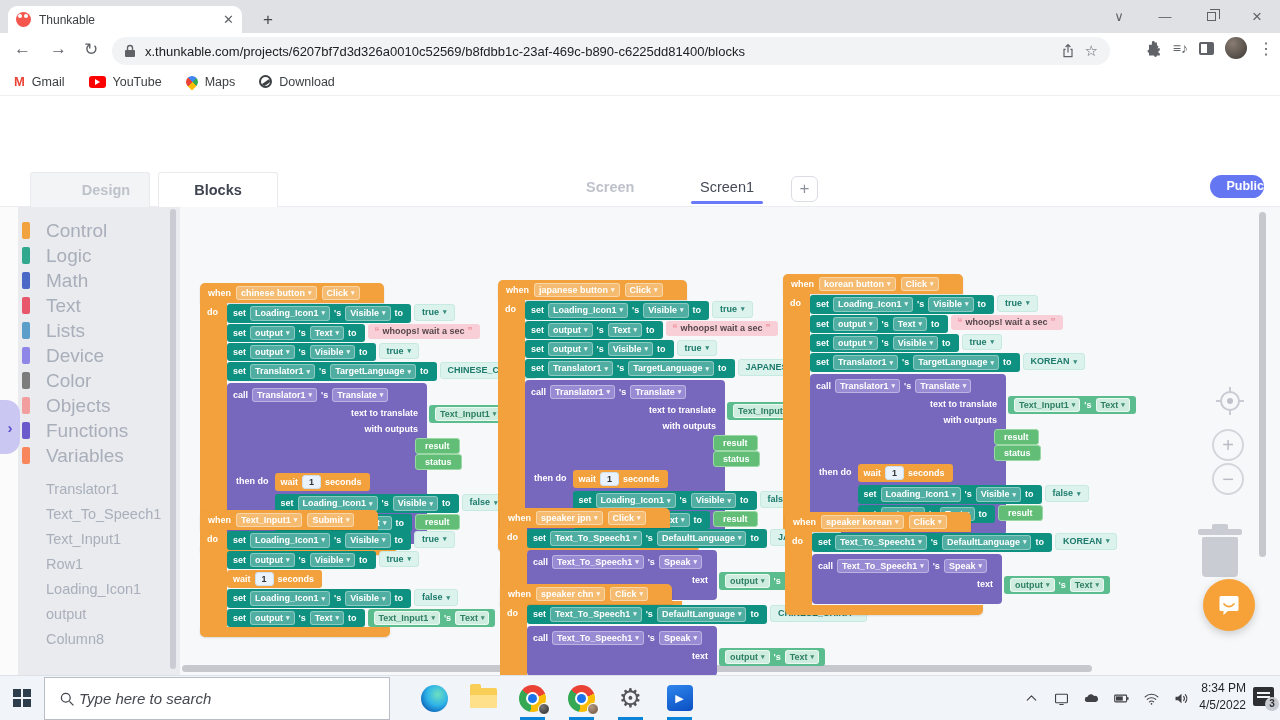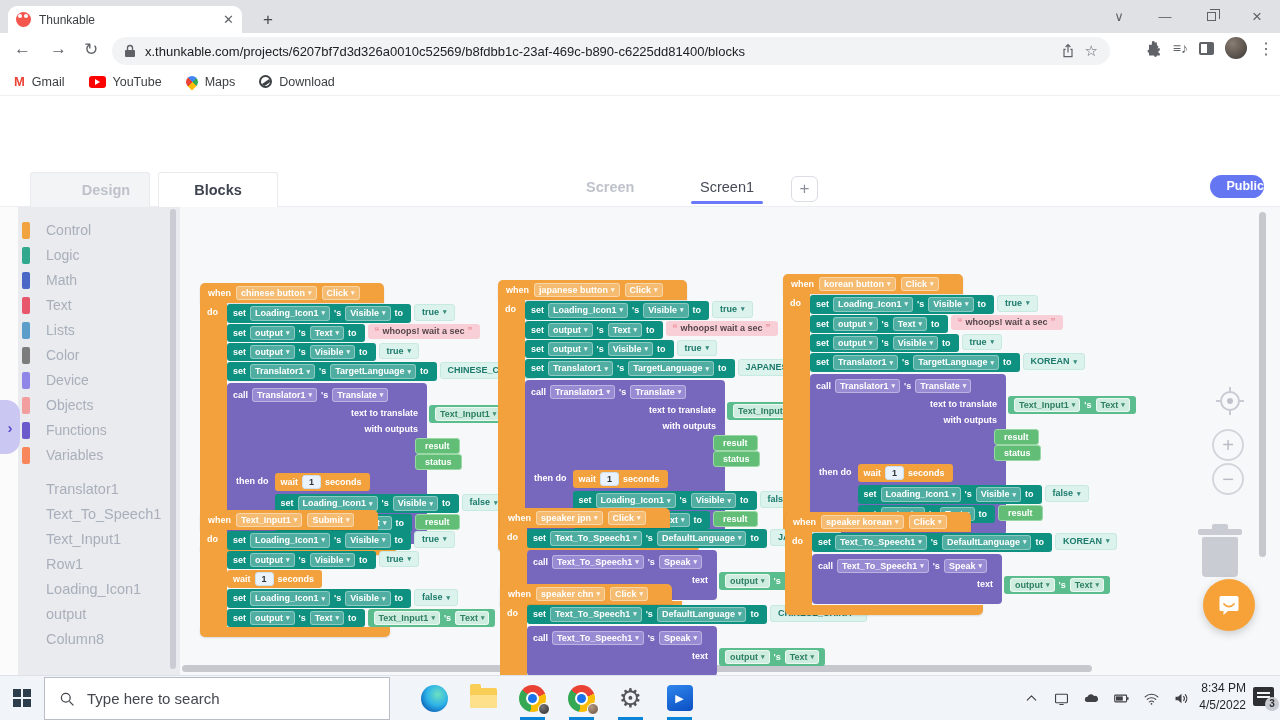--- a/index.html
+++ b/index.html
@@ -58,21 +58,21 @@
   .scrtab { position:absolute; top:9px; font-size:14.5px; font-weight:600; }
   .scrtab.s0 { left:586px; color:#BDC2CB; }
   .scrtab.s1 { left:700px; color:#454B57; font-weight:400; }
   .scrtab.s1::after { content:""; position:absolute; left:-9px; right:-9px; bottom:-9px; height:3px; background:#6979F8; border-radius:2px; }
   .addscreen { position:absolute; left:791px; top:6px; width:27px; height:26px; border:1px solid #DADDE3; border-radius:6px; color:#8A8F99; font-size:17px; text-align:center; line-height:24px; background:#fff; }
   .publicbadge { position:absolute; right:16px; top:5px; width:54px; height:23px; background:#6476F2; color:#fff; border-radius:12px; font-size:12.5px; font-weight:700; text-align:right; line-height:23px; }
 
   
   .main { position:absolute; left:0; top:207px; width:1280px; height:468px; background:#FBFBFC; }
   .sidebar { position:absolute; left:18px; top:0; width:162px; height:468px; background:#E9EBEF; }
-  .cat { position:relative; height:25px; line-height:25px; padding-left:28px; font-size:14px; color:#A9AFBA; white-space:nowrap; }
+  .cat { position:relative; height:25px; line-height:25px; padding-left:28px; font-size:19px; color:#A9AFBA; white-space:nowrap; }
   .cat .chip { position:absolute; left:4px; top:4px; width:8px; height:17px; border-radius:2px; }
   .catlist { padding-top:11px; }
   .complist { padding-top:9px; }
   .comp { height:25px; line-height:25px; padding-left:28px; font-size:14.5px; color:#A9AFBA; white-space:nowrap; }
   .sb-scroll { position:absolute; right:4px; top:2px; width:6px; height:460px; background:#C9CCD2; border-radius:3px; }
   .expander { position:absolute; left:0; top:193px; width:20px; height:54px; background:#CBC7F3; border-radius:0 14px 14px 0; color:#5B51C8; font-size:15px; font-weight:700; display:flex; align-items:center; justify-content:center; }
   .canvas { position:absolute; left:180px; top:0; width:1100px; height:468px; background:#F7F8FA; overflow:hidden; }
   .h-scroll { position:absolute; left:2px; top:458px; width:910px; height:7px; background:#C6C8CD; border-radius:4px; }
   .v-scroll { position:absolute; right:14px; top:5px; width:7px; height:345px; background:#C6C8CD; border-radius:4px; }
   .zoomctl { position:absolute; right:36px; width:32px; height:32px; border:2px solid #D4D6DC; border-radius:50%; background:transparent; color:#B9BCC4; font-size:20px; text-align:center; line-height:28px; font-weight:400; }
@@ -115,21 +115,21 @@
   .outpill { position:absolute; left:100%; margin-left:-12px; top:1px; background:#62BE77; border:1px solid #9AD8A6; padding:2px 9px; border-radius:3px; white-space:nowrap; }
   .thenrow { display:flex; margin-top:4px; }
   .thenlab { padding:3px 6px 0 9px; white-space:nowrap; }
   .thencol { display:flex; flex-direction:column; gap:1px; }
   .thencol .brow:first-child { margin-bottom:2px; }
 
   
   .taskbar { position:absolute; left:0; top:675px; width:1280px; height:45px; background:#F1F4F9; border-top:1px solid #DDE1E8; }
   .startbtn { position:absolute; left:13px; top:13px; width:18px; height:18px; display:grid; grid-template-columns:8px 8px; grid-template-rows:8px 8px; gap:2px; }
   .startbtn span { background:#2E3D4C; }
-  .tsearch { position:absolute; left:44px; top:1px; width:346px; height:43px; background:#fff; border:1px solid #B8BdC6; display:flex; align-items:center; gap:12px; padding-left:14px; }
+  .tsearch { position:absolute; left:44px; top:1px; width:346px; height:43px; background:#fff; border:1px solid #B8BdC6; display:flex; align-items:center; gap:4px; padding-left:14px;font-style:italic; }
   .tsearch .ph { font-size:15px; color:#44474D; }
   .tbicons { position:absolute; left:410px; top:0; height:44px; display:flex; }
   .tbslot { width:49px; height:44px; display:flex; align-items:center; justify-content:center; position:relative; }
   .tbslot.active::after { content:""; position:absolute; left:12px; bottom:0; width:25px; height:3px; background:#0B84D8; }
   .edgeicon { width:27px; height:27px; border-radius:50%; background:radial-gradient(circle at 62% 35%,#6DE0C0,#2FB3E8 45%,#0B63B8 80%); }
   .foldericon { width:27px; height:20px; background:#F8CE56; border-radius:2px; position:relative; }
   .foldericon::before { content:""; position:absolute; left:0; top:-4px; width:11px; height:5px; background:#F8CE56; border-radius:2px 2px 0 0; }
   .foldericon::after { content:""; position:absolute; left:0; bottom:0; width:27px; height:13px; background:#FFE08A; border-radius:1px 1px 2px 2px; }
   .chromeicon { width:27px; height:27px; border-radius:50%; background:conic-gradient(from -50deg,#EA4335 0 120deg,#FBBC05 0 240deg,#34A853 0 360deg); position:relative; }
   .chromeicon::before { content:""; position:absolute; left:7px; top:7px; width:13px; height:13px; border-radius:50%; background:#fff; }
@@ -314,22 +314,22 @@
 </div>
 
 <div class="main">
   <div class="sidebar">
     <div class="catlist" id="catlist">
         <div class="cat"><span class="chip" style="background: rgb(240, 163, 63);"></span>Control</div>
         <div class="cat"><span class="chip" style="background: rgb(47, 168, 142);"></span>Logic</div>
         <div class="cat"><span class="chip" style="background: rgb(74, 104, 198);"></span>Math</div>
         <div class="cat"><span class="chip" style="background: rgb(232, 86, 107);"></span>Text</div>
         <div class="cat"><span class="chip" style="background: rgb(91, 158, 201);"></span>Lists</div>
+        <div class="cat"><span class="chip" style="background: rgb(143, 135, 232);"></span>Device</div>
         <div class="cat"><span class="chip" style="background: rgb(124, 124, 124);"></span>Color</div>
-        <div class="cat"><span class="chip" style="background: rgb(143, 135, 232);"></span>Device</div>
         <div class="cat"><span class="chip" style="background: rgb(242, 158, 158);"></span>Objects</div>
         <div class="cat"><span class="chip" style="background: rgb(106, 90, 203);"></span>Functions</div>
         <div class="cat"><span class="chip" style="background: rgb(248, 134, 90);"></span>Variables</div>
       </div>
     <div class="complist" id="complist">
         <div class="comp">Translator1</div>
         <div class="comp">Text_To_Speech1</div>
         <div class="comp">Text_Input1</div>
         <div class="comp">Row1</div>
         <div class="comp">Loading_Icon1</div>

